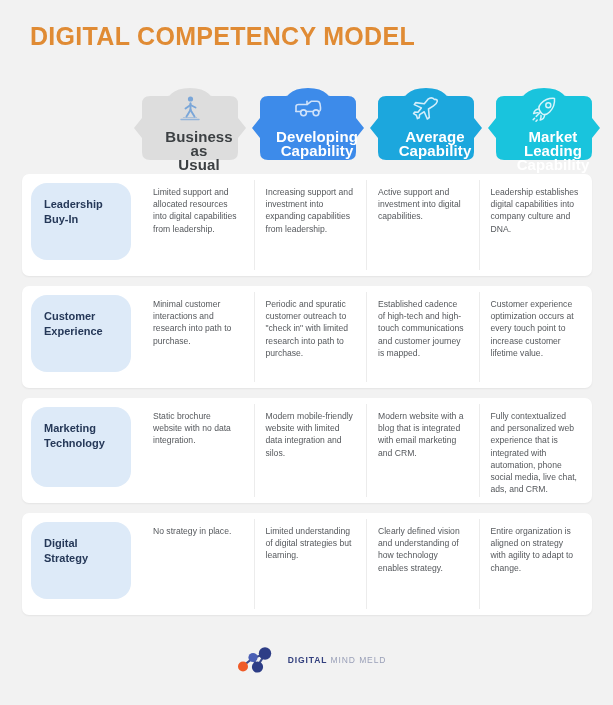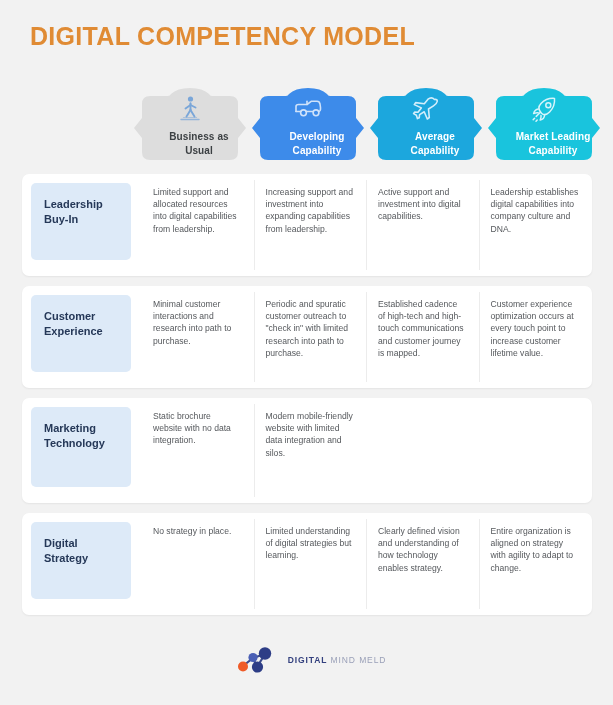--- a/index.html
+++ b/index.html
@@ -30,21 +30,21 @@
   .hdr .shape { position: absolute; inset: 0; }
   .hdr .shape svg { display: block; width: 112px; height: 80px; }
   .hdr .icon {
     position: absolute; left: 0; right: 0; top: 4px;
     height: 34px; display: flex; align-items: center; justify-content: center;
     pointer-events: none;
   }
   .hdr .icon svg { display: block; }
   .hdr .lbl {
     position: absolute; left: 24px; right: 6px; top: 42px;
-    text-align: center; font-size: 10px; font-weight: bold;
+    text-align: center; font-size: 15px; font-weight: bold;
     line-height: 14px; letter-spacing: 0.1px;
   }
   .hdr.h0 { left: 0px; }
   .hdr.h1 { left: 118px; }
   .hdr.h2 { left: 236px; }
   .hdr.h3 { left: 354px; }
   .hdr.h0 .lbl { color: #3c4043; }
   .hdr.h1 .lbl, .hdr.h2 .lbl, .hdr.h3 .lbl { color: #ffffff; }
 
   
@@ -55,21 +55,21 @@
     box-shadow: 0 1px 2px rgba(0,0,0,0.06);
   }
   .row.r0 { top: 174px; height: 102px; }
   .row.r1 { top: 286px; height: 102px; }
   .row.r2 { top: 398px; height: 105px; }
   .row.r3 { top: 513px; height: 102px; }
 
   .rowlabel {
     position: absolute; left: 9px; top: 9px; bottom: 16px; width: 100px;
     background: #ddeaf8;
-    border-radius: 5px;
+    border-radius: 16px;
     padding: 14px 0 0 13px;
   }
   .rowlabel .t {
     font-size: 11px; font-weight: bold; color: #253858; line-height: 15px;
   }
 
   .cells { position: absolute; left: 119px; top: 0; right: 0; bottom: 0; }
   .cell {
     position: absolute; top: 0; bottom: 0; width: 112.5px;
     padding: 12px 12px 0 12px;
@@ -202,20 +202,22 @@
     </div>
   </div>
 
   <div class="row r2">
     <div class="rowlabel">
       <div class="t"><span>Marketing</span><br><span>Technology</span></div>
     </div>
     <div class="cells">
       <div class="cell c0">Static brochure website with no data integration.</div>
       <div class="cell c1">Modern mobile-friendly website with limited data integration and silos.</div>
+      <div class="cell c2">Modern website with a blog that is integrated with email marketing and CRM.</div>
+      <div class="cell c3">Fully contextualized and personalized web experience that is integrated with automation, phone social media, live chat, ads, and CRM.</div>
     </div>
   </div>
 
   <div class="row r3">
     <div class="rowlabel">
       <div class="t"><span>Digital</span><br><span>Strategy</span></div>
     </div>
     <div class="cells">
       <div class="cell c0">No strategy in place.</div>
       <div class="cell c1">Limited understanding of digital strategies but learning.</div>

